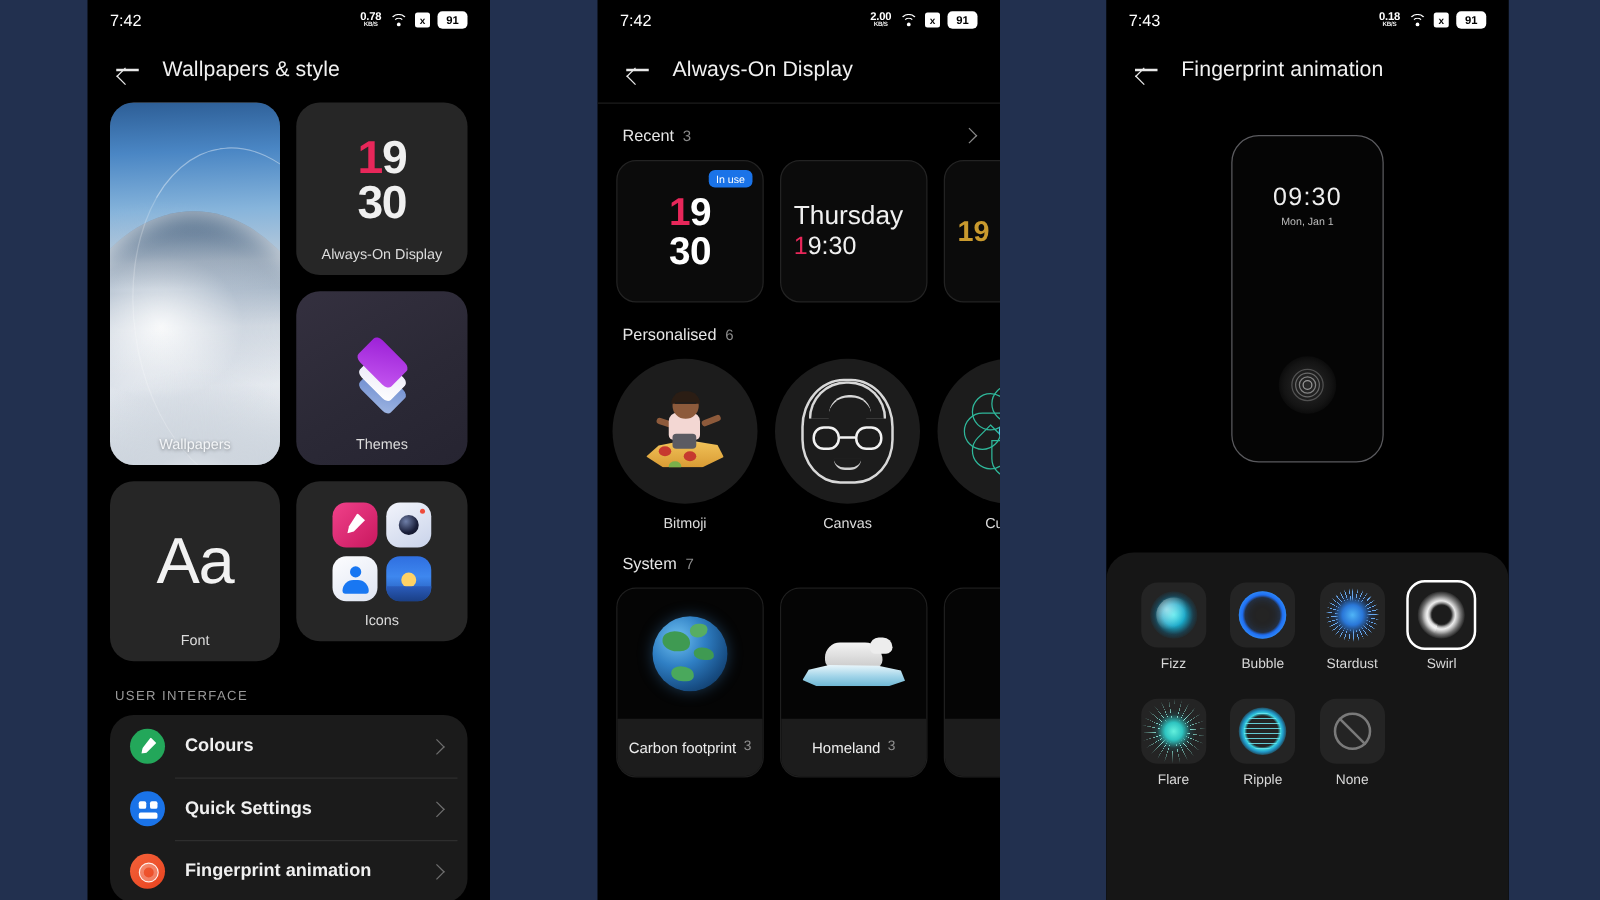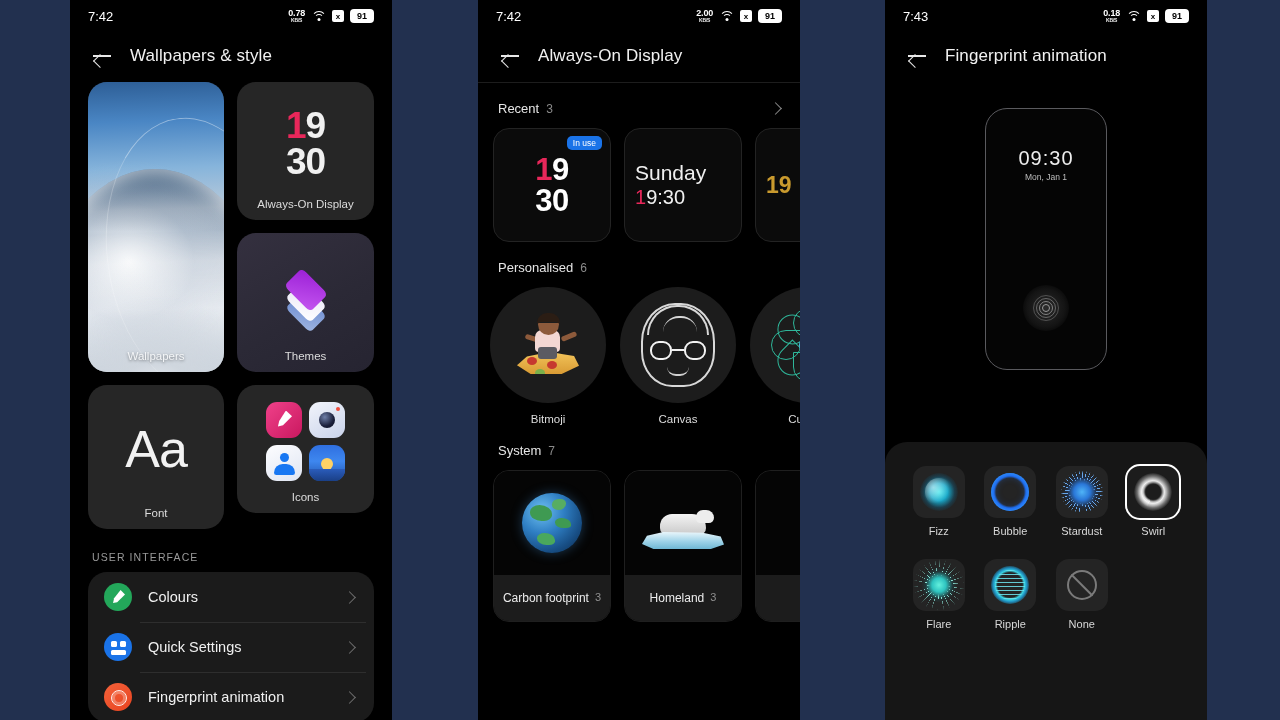--- a/index.html
+++ b/index.html
@@ -154,21 +154,21 @@
     background:#fff; clip-path:polygon(66% 0,100% 34%,40% 94%,8% 100%,16% 64%); }
   .ico-blue { background:#1a73e8; }
   .ico-blue::before { content:""; position:absolute; left:7px; top:8px; width:6px;height:6px;
     border-radius:1.5px; background:#fff; box-shadow:9px 0 0 #fff; }
   .ico-blue::after { content:""; position:absolute; left:7px; top:17px; width:15px;height:5px;
     border-radius:1.5px; background:#fff; }
   .ico-orange { background:linear-gradient(140deg,#f4623a,#e8431f); }
   .ico-orange::after { content:""; position:absolute; left:7px; top:7px; width:14px;height:14px;
     border-radius:50%; border:1.6px solid rgba(255,255,255,.9);
     box-shadow:inset 0 0 0 3px rgba(255,255,255,.28); }
-  .row-label { font-size:14.5px; color:#f0f0f0; flex:1; }
+  .row-label { font-size:14.5px; color:#f0f0f0; flex:1;font-weight:bold; }
   .chev { width:9px;height:9px; border-top:1.6px solid #6f6f6f; border-right:1.6px solid #6f6f6f;
     transform:rotate(45deg); flex:none; margin-right:4px; }
 
   
   .p2-divider { height:1px; background:#1d1d1d; margin:0; }
   .grp-head { display:flex; align-items:center; padding:18px 20px 12px; }
   .grp-title { font-size:13px; color:#e6e6e6; }
   .grp-count { font-size:12px; color:#8a8a8a; margin-left:7px; }
   .grp-chev { margin-left:auto; width:9px;height:9px;
     border-top:1.6px solid #8a8a8a; border-right:1.6px solid #8a8a8a; transform:rotate(45deg); }
@@ -458,21 +458,21 @@
     <div class="hrow">
       <div class="aod-tile">
         <span class="inuse-badge">In use</span>
         <div class="t1-clock">
           <span class="h1">1</span><span>9</span><br>
           <span>30</span>
         </div>
       </div>
       <div class="aod-tile">
         <div class="t2">
-          <div class="t2-day">Sunday</div>
+          <div class="t2-day">Thursday</div>
           <div class="t2-time"><span class="h1">1</span><span>9:30</span></div>
         </div>
       </div>
       <div class="aod-tile">
         <div class="t3-txt">19</div>
       </div>
     </div>
 
     <div class="grp-head">
       <span class="grp-title">Personalised</span>

